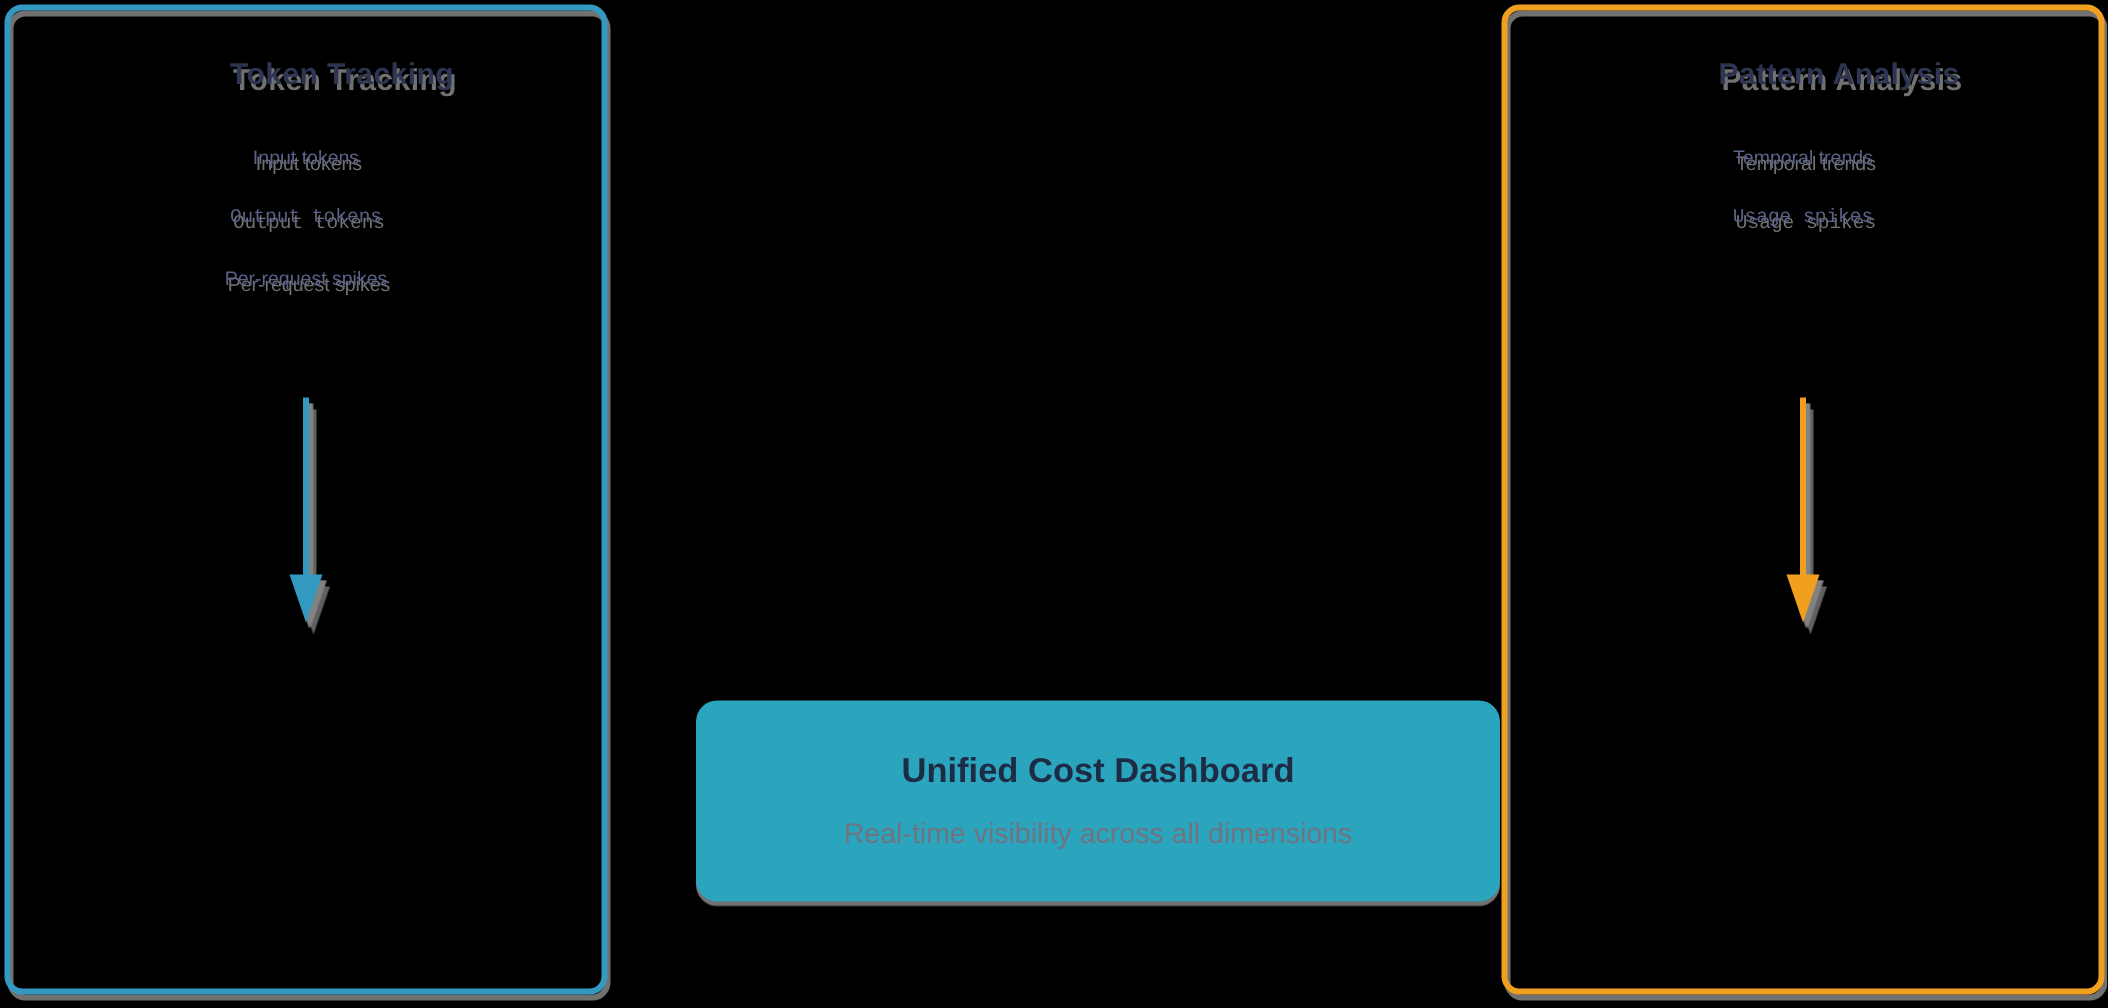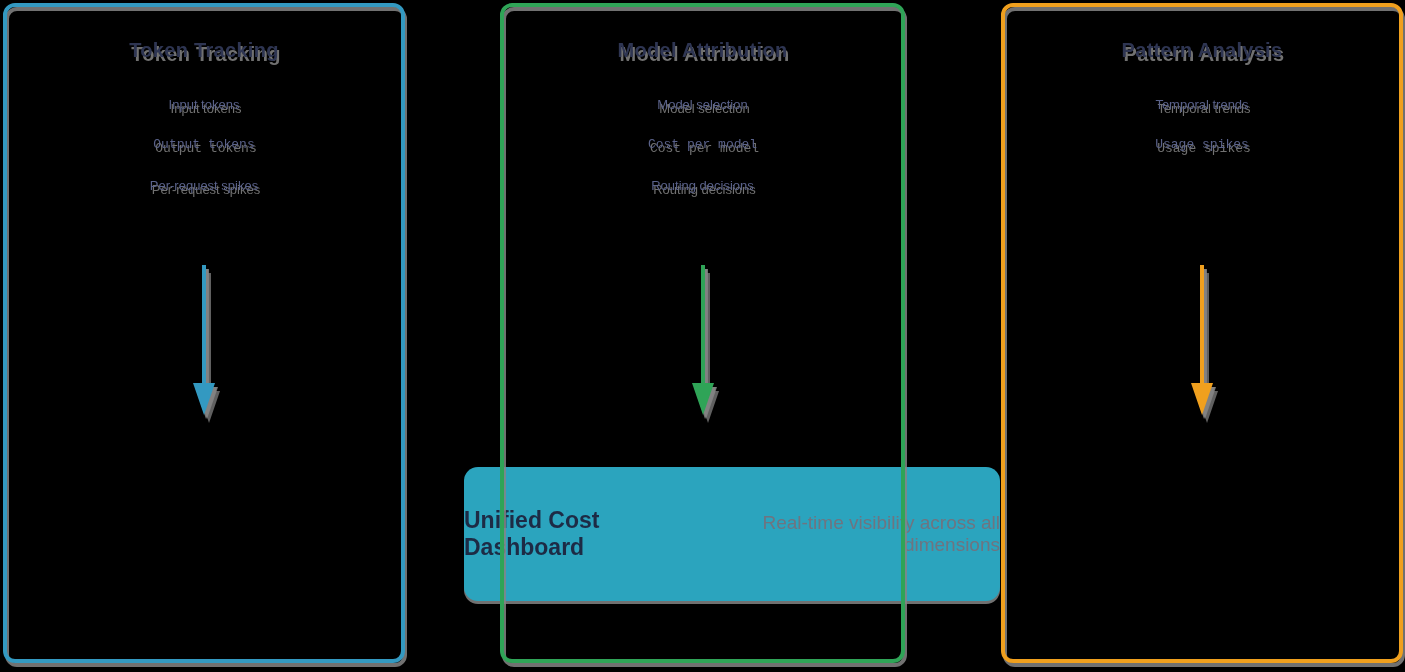--- a/index.html
+++ b/index.html
@@ -33,20 +33,21 @@
   .col-title {
     position: absolute;
     top: 32px;
     left: 0;
     width: 100%;
     text-align: center;
     font-size: 20px;
     font-weight: bold;
     color: var(--title-color, #2e3552);
     letter-spacing: 0.3px;
+    padding-left: 24px;
   }
   .col-item {
     position: absolute;
     left: 0;
     width: 100%;
     text-align: center;
     font-size: 13px;
     color: var(--item-color, #5a628a);
   }
   .item-0 { top: 90px; }
@@ -69,21 +70,21 @@
   .dashboard {
     position: absolute;
     left: 464px;
     top: 467px;
     width: 536px;
     height: 134px;
     border-radius: 14px;
     background: var(--dash-fill, #2ba4be);
     z-index: 1;
     display: flex;
-    flex-direction: row;
+    flex-direction: column;
     align-items: center;
     justify-content: center;
     gap: 19px;
     filter: drop-shadow(0px 3px 0px rgba(133,133,133,0.85));
   }
   .dash-title {
     font-size: 23px;
     font-weight: bold;
     color: var(--dash-title-color, #1d2b45);
   }
@@ -109,32 +110,20 @@
     <div class="col-item item-1">Output tokens</div>
     <div class="col-item item-2">Per-request spikes</div>
     <div class="arrow-wrap">
       <svg width="32" height="156" viewBox="0 0 32 156">
         <line x1="16" y1="2" x2="16" y2="122" stroke="currentColor" stroke-width="4"></line>
         <polygon points="5,120 27,120 16,152" fill="currentColor"></polygon>
       </svg>
     </div>
   </div>
 
-  <div class="column col-1" style="--col-color: #2FA457;">
-    <div class="col-title">Model Attribution</div>
-    <div class="col-item item-0">Model selection</div>
-    <div class="col-item item-1">Cost per model</div>
-    <div class="col-item item-2">Routing decisions</div>
-    <div class="arrow-wrap">
-      <svg width="32" height="156" viewBox="0 0 32 156">
-        <line x1="16" y1="2" x2="16" y2="122" stroke="currentColor" stroke-width="4"></line>
-        <polygon points="5,120 27,120 16,152" fill="currentColor"></polygon>
-      </svg>
-    </div>
-  </div>
 
   <div class="column col-2" style="--col-color: #F0A01E;">
     <div class="col-title">Pattern Analysis</div>
     <div class="col-item item-0">Temporal trends</div>
     <div class="col-item item-1">Usage spikes</div>
     <div class="arrow-wrap">
       <svg width="32" height="156" viewBox="0 0 32 156">
         <line x1="16" y1="2" x2="16" y2="122" stroke="currentColor" stroke-width="4"></line>
         <polygon points="5,120 27,120 16,152" fill="currentColor"></polygon>
       </svg>

